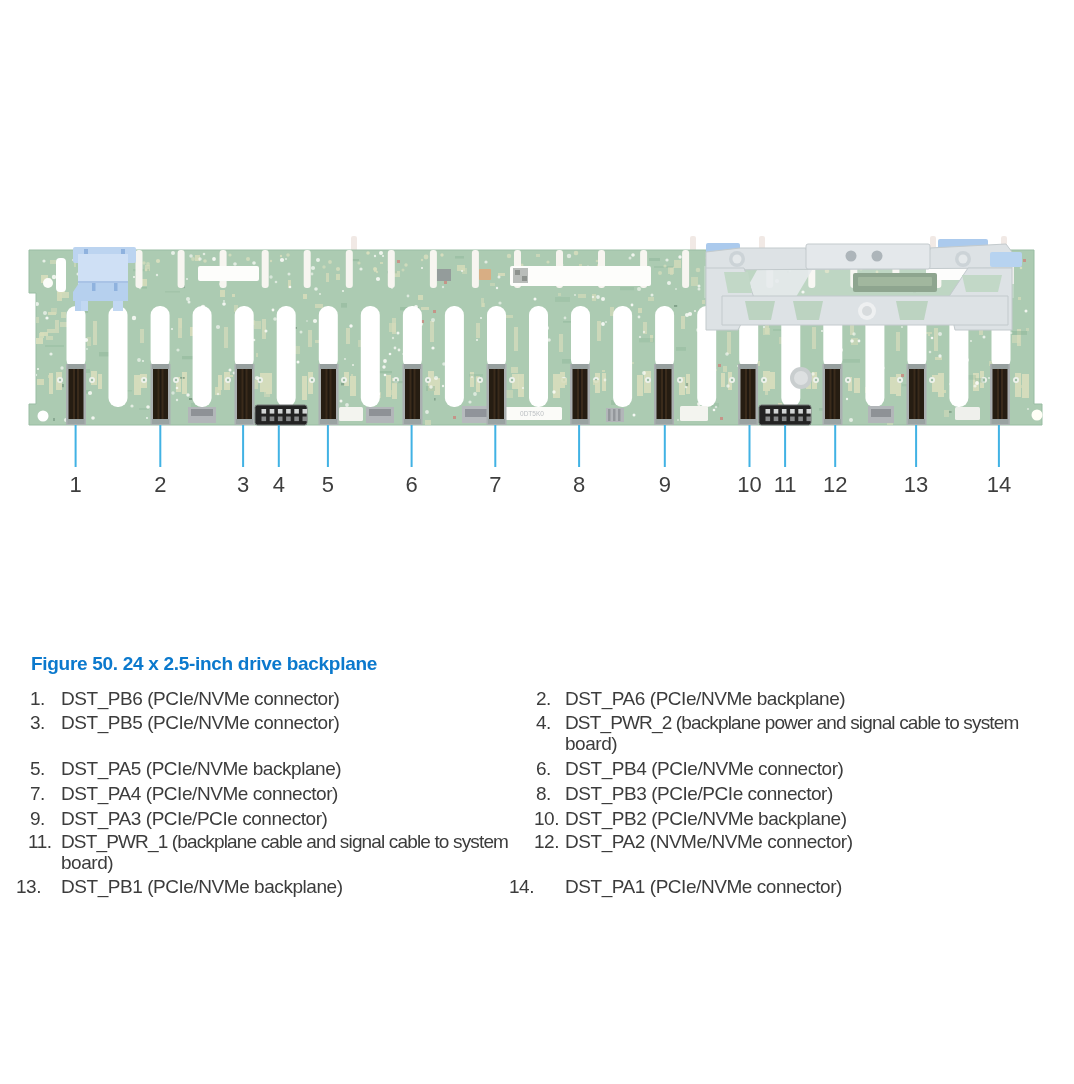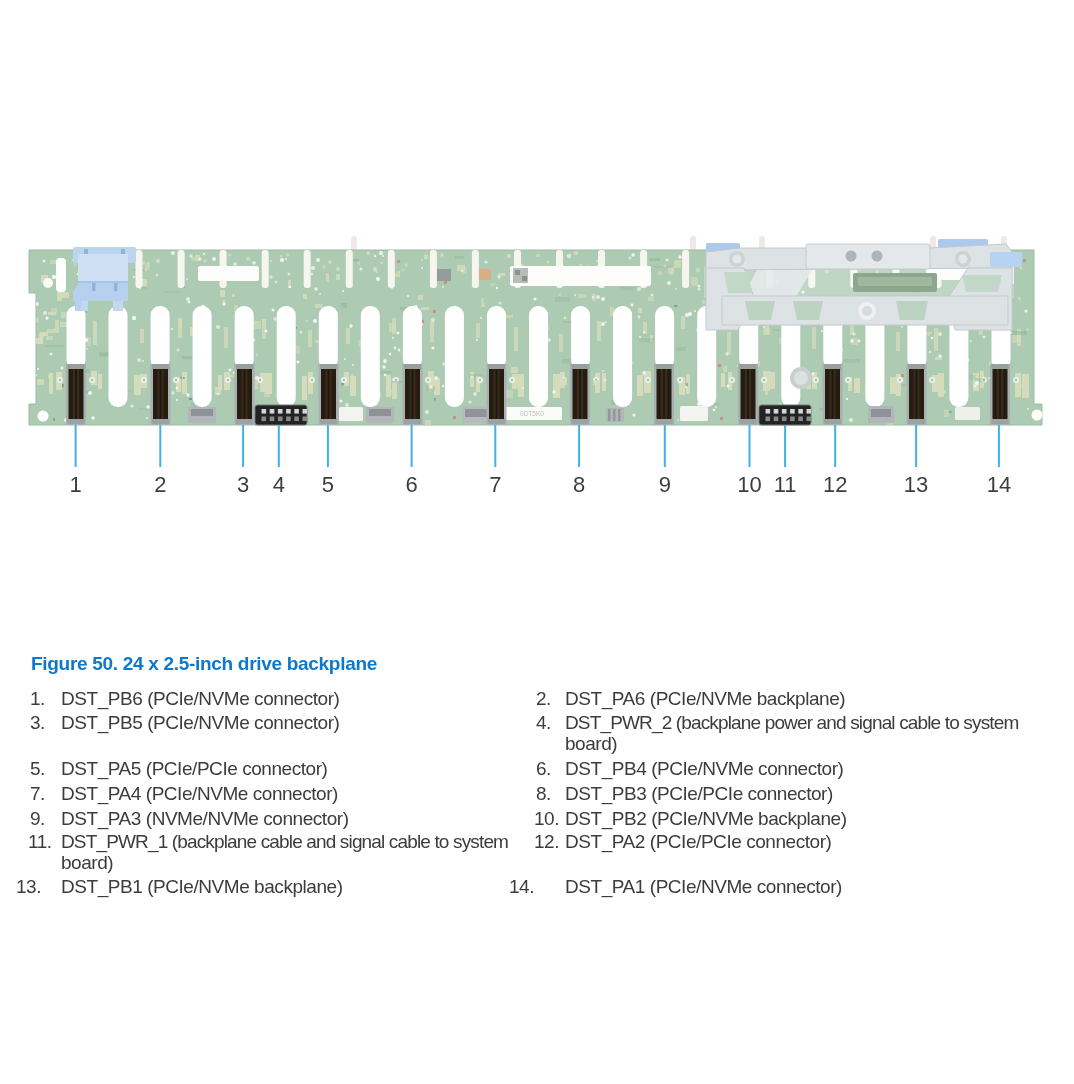--- a/index.html
+++ b/index.html
@@ -1172,60 +1172,60 @@
       <span class="ln" style="left:536px">4.</span>
       <span class="lt lw" style="left:565px">DST_PWR_2 (backplane power and signal cable to system</span>
     </div>
 
 <div class="li" style="top:733px">
       <span class="lt" style="left:565px">board)</span>
     </div>
 
 <div class="li" style="top:758px">
       <span class="ln" style="left:30px">5.</span>
-      <span class="lt" style="left:61px">DST_PA5 (PCIe/PCIe connector)</span>
+      <span class="lt" style="left:61px">DST_PA5 (PCIe/NVMe backplane)</span>
     </div>
 
 <div class="li" style="top:758px">
       <span class="ln" style="left:536px">6.</span>
       <span class="lt" style="left:565px">DST_PB4 (PCIe/NVMe connector)</span>
     </div>
 
 <div class="li" style="top:783px">
       <span class="ln" style="left:30px">7.</span>
       <span class="lt" style="left:61px">DST_PA4 (PCIe/NVMe connector)</span>
     </div>
 
 <div class="li" style="top:783px">
       <span class="ln" style="left:536px">8.</span>
       <span class="lt" style="left:565px">DST_PB3 (PCIe/PCIe connector)</span>
     </div>
 
 <div class="li" style="top:808px">
       <span class="ln" style="left:30px">9.</span>
-      <span class="lt" style="left:61px">DST_PA3 (NVMe/NVMe connector)</span>
+      <span class="lt" style="left:61px">DST_PA3 (PCIe/PCIe connector)</span>
     </div>
 
 <div class="li" style="top:808px">
       <span class="ln" style="left:534px">10.</span>
       <span class="lt" style="left:565px">DST_PB2 (PCIe/NVMe backplane)</span>
     </div>
 
 <div class="li" style="top:831px">
       <span class="ln" style="left:28px">11.</span>
       <span class="lt lw" style="left:61px">DST_PWR_1 (backplane cable and signal cable to system</span>
     </div>
 
 <div class="li" style="top:852px">
       <span class="lt" style="left:61px">board)</span>
     </div>
 
 <div class="li" style="top:831px">
       <span class="ln" style="left:534px">12.</span>
-      <span class="lt" style="left:565px">DST_PA2 (PCIe/PCIe connector)</span>
+      <span class="lt" style="left:565px">DST_PA2 (NVMe/NVMe connector)</span>
     </div>
 
 <div class="li" style="top:876px">
       <span class="ln" style="left:16px">13.</span>
       <span class="lt" style="left:61px">DST_PB1 (PCIe/NVMe backplane)</span>
     </div>
 
 <div class="li" style="top:876px">
       <span class="ln" style="left:509px">14.</span>
       <span class="lt" style="left:565px">DST_PA1 (PCIe/NVMe connector)</span>

